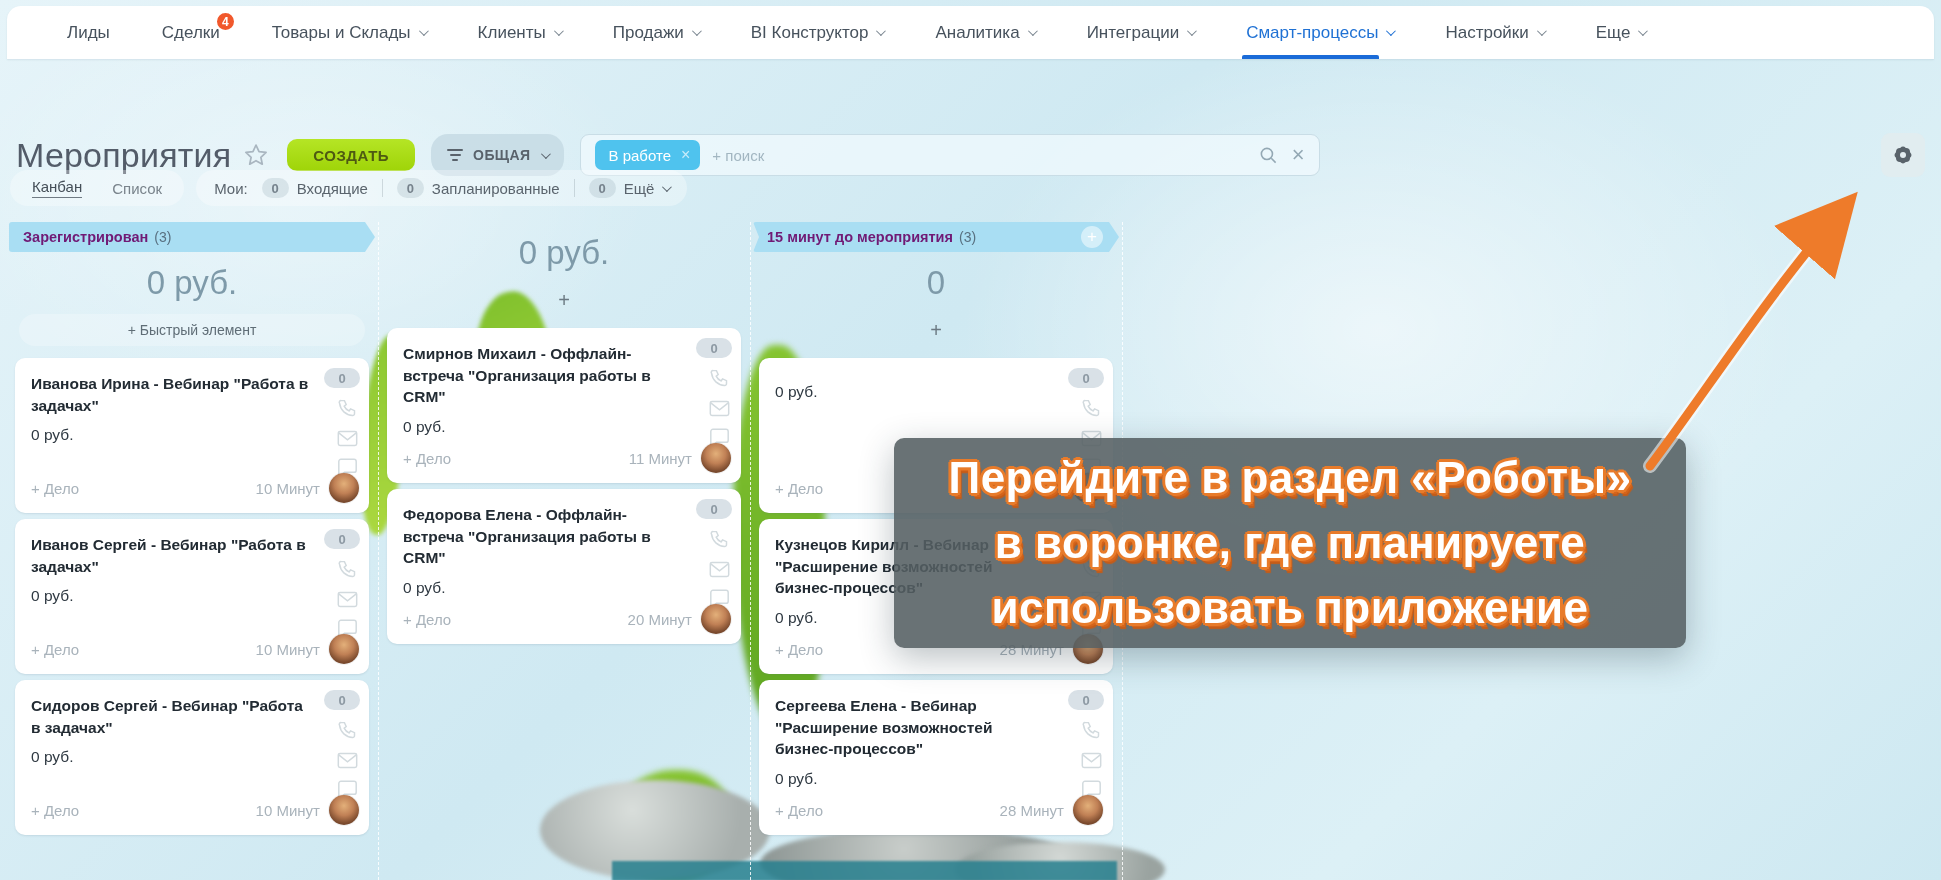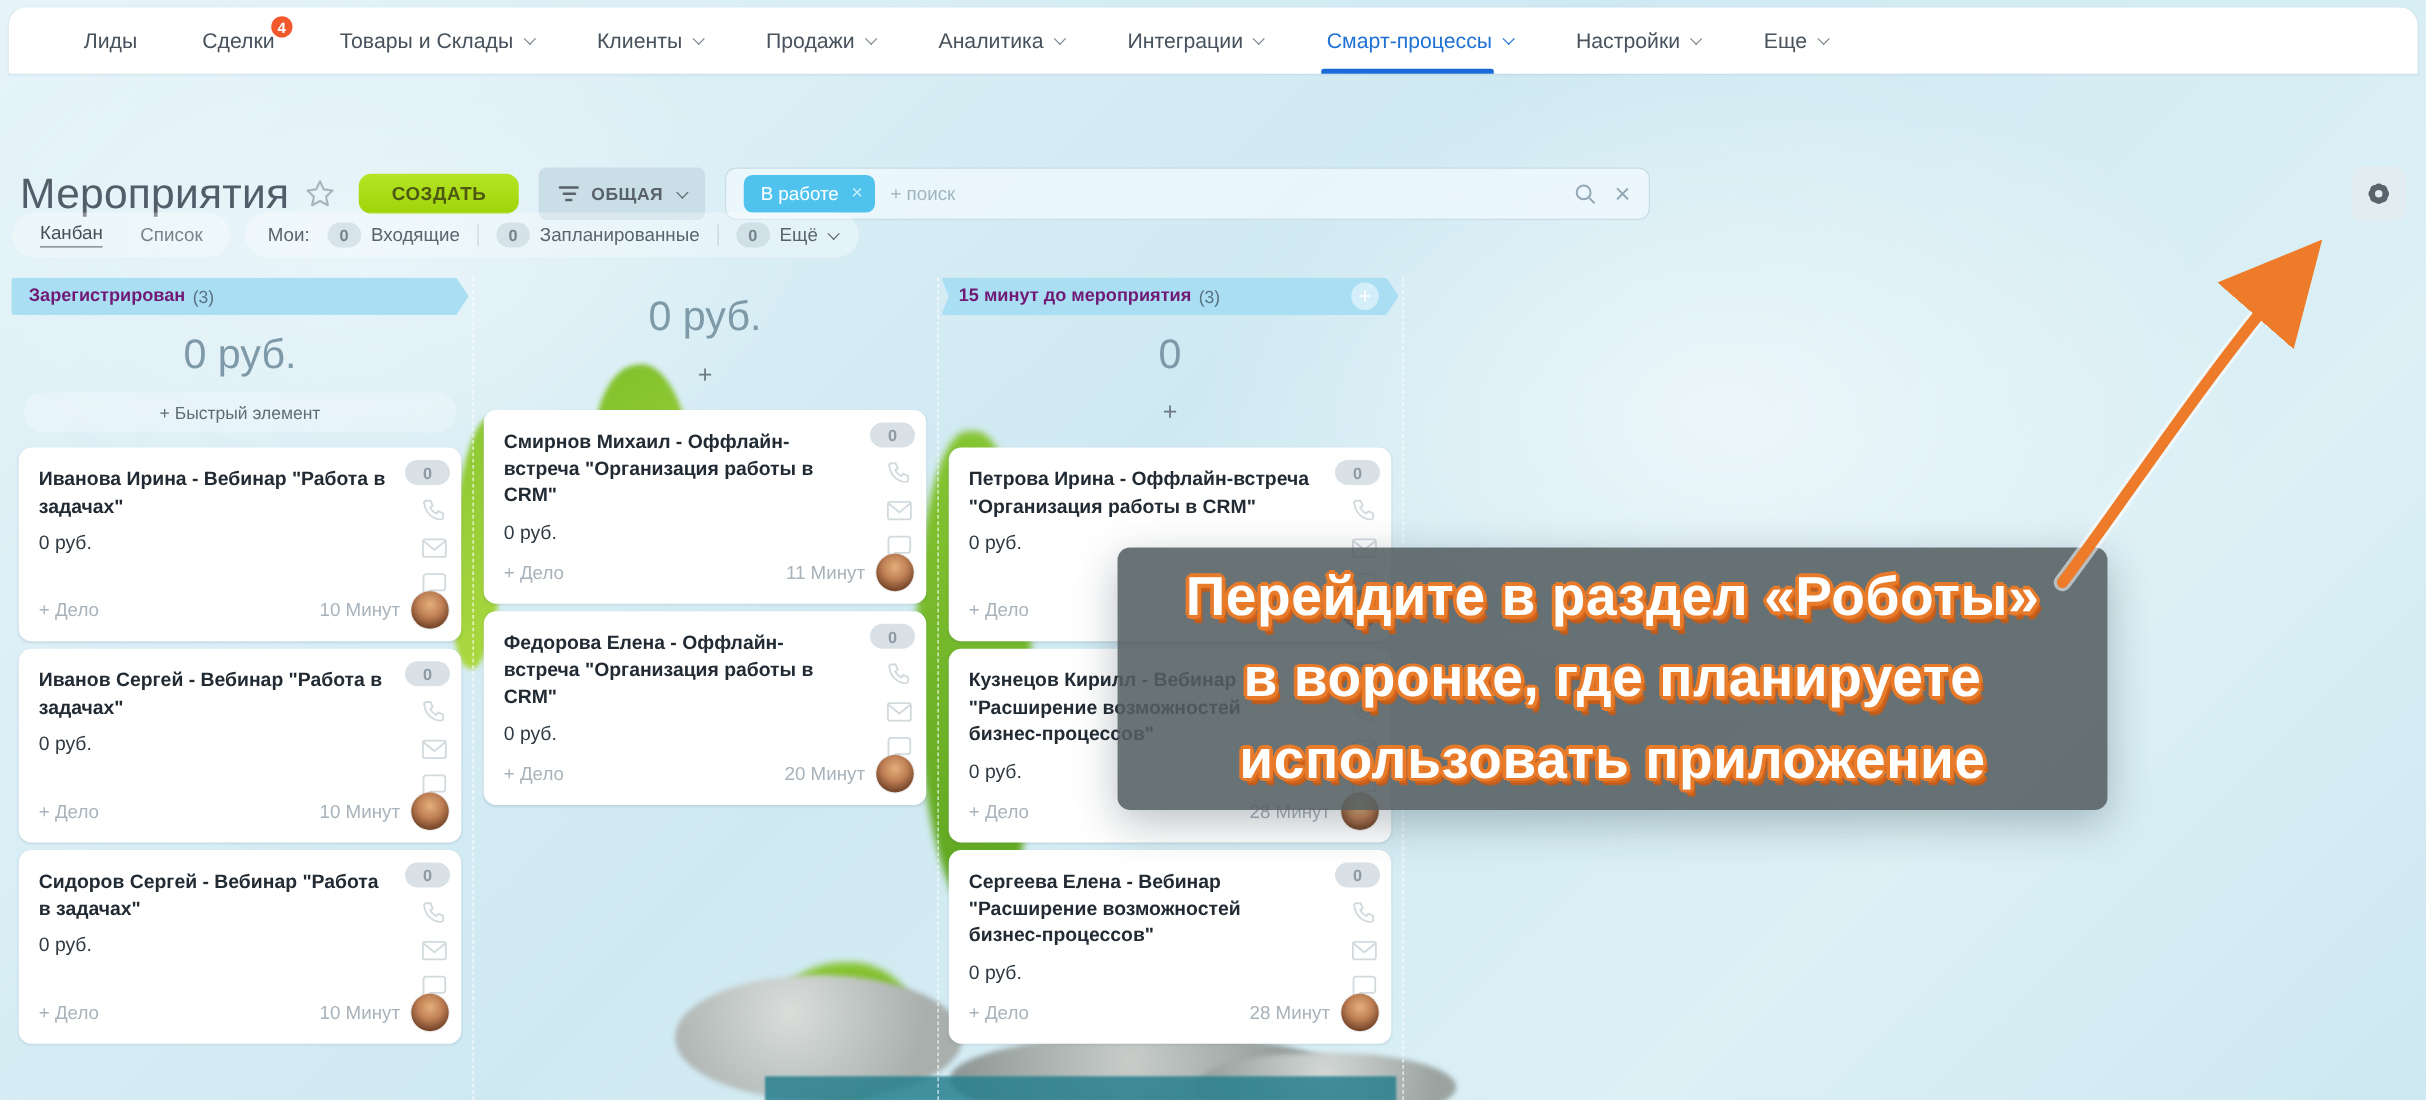--- a/index.html
+++ b/index.html
@@ -38,21 +38,21 @@
   .nav-item.active .chev { border-color:#1f71d4; }
   .nav-badge { position:absolute; top:5px; right:-16px; min-width:21px; height:21px; border-radius:11px;
     background:#f1582c; color:#fff; font-size:12px; font-weight:bold; display:flex; align-items:center; justify-content:center; border:2px solid #fff; }
 
   
   .toolbar { position:absolute; left:16px; right:16px; top:86px; height:50px; z-index:3; display:flex; align-items:center;margin-top:44px; }
   .page-title { font-size:34px; color:#535c69; letter-spacing:.2px; }
   .star-btn { margin-left:12px; margin-right:18px; display:flex; cursor:pointer; }
   .btn-create { height:32px; padding:0 26px; background:linear-gradient(#b5e525,#9fd408); border:none; border-radius:10px;
     font-size:15px; font-weight:bold; color:#4e5a12; letter-spacing:.5px; cursor:pointer; font-family:inherit; }
-  .btn-filter { margin-left:16px; height:42px; padding:0 16px; background:rgba(197,218,228,.85); border:none; border-radius:6px;
+  .btn-filter { margin-left:16px; height:42px; padding:0 16px; background:rgba(197,218,228,.85); border:none; border-radius:17px;
     display:flex; align-items:center; gap:10px; font-size:14px; font-weight:bold; color:#59626b; letter-spacing:.4px; cursor:pointer; font-family:inherit; }
   .funnel { display:flex; flex-direction:column; align-items:center; gap:2.5px; }
   .funnel i { display:block; height:2.6px; background:#59626b; border-radius:1px; }
   .funnel i:nth-child(1){ width:16px } .funnel i:nth-child(2){ width:11px } .funnel i:nth-child(3){ width:6px }
   .searchbox { margin-left:16px; width:740px; height:42px; background:rgba(240,250,253,.75); border:1px solid #c9dde6; border-radius:9px;
     display:flex; align-items:center; padding:0 14px; gap:12px; }
   .search-chip { height:30px; background:#4fc3ee; color:#fff; border-radius:7px; display:flex; align-items:center; padding:0 10px 0 14px; font-size:15px; gap:10px; cursor:pointer; }
   .search-chip .chip-x { color:#c9ecfa; font-size:16px; cursor:pointer; }
   .search-input { flex:1; border:none; outline:none; background:transparent; font-size:15px; color:#5a6a74; font-family:inherit; }
   .search-input::placeholder { color:#a2b6c1; }
@@ -156,20 +156,24 @@
     </div>
   <div class="nav-item">
       <span>Клиенты</span>
       <span class="chev"></span>
     </div>
   <div class="nav-item">
       <span>Продажи</span>
       <span class="chev"></span>
     </div>
   <div class="nav-item">
+      <span>BI Конструктор</span>
+      <span class="chev"></span>
+    </div>
+  <div class="nav-item">
       <span>Аналитика</span>
       <span class="chev"></span>
     </div>
   <div class="nav-item">
       <span>Интеграции</span>
       <span class="chev"></span>
     </div>
   <div class="nav-item active">
       <span>Смарт-процессы</span>
       <span class="chev"></span>
@@ -394,21 +398,20 @@
       <span class="col-count">(3)</span>
       <span class="col-plus">+</span>
     </div>
     <div class="col-sum">0</div>
     <div class="quick-row">
         <span class="quick-plus">+</span>
       </div>
     <div class="cards">
 
       <div class="card">
-        <div class="card-title">Петрова Ирина - Оффлайн-встреча "Организация работы в CRM"</div>
         <div class="card-amount">0 руб.</div>
         <div class="card-badge">0</div>
         <div class="rail">
           <svg width="21" height="21" viewBox="0 0 24 24">
               <path d="M5 3h3.5l2 4.5-2.3 1.8a12 12 0 0 0 5.5 5.5l1.8-2.3L20 14.5V18a2 2 0 0 1-2.2 2A15.5 15.5 0 0 1 3 6.2 2 2 0 0 1 5 3z"></path>
             </svg>
           <svg width="21" height="17" viewBox="0 0 24 19">
               <rect x="1.5" y="1.5" width="21" height="16" rx="2"></rect>
               <polyline points="2,3 12,11 22,3"></polyline>
             </svg>

